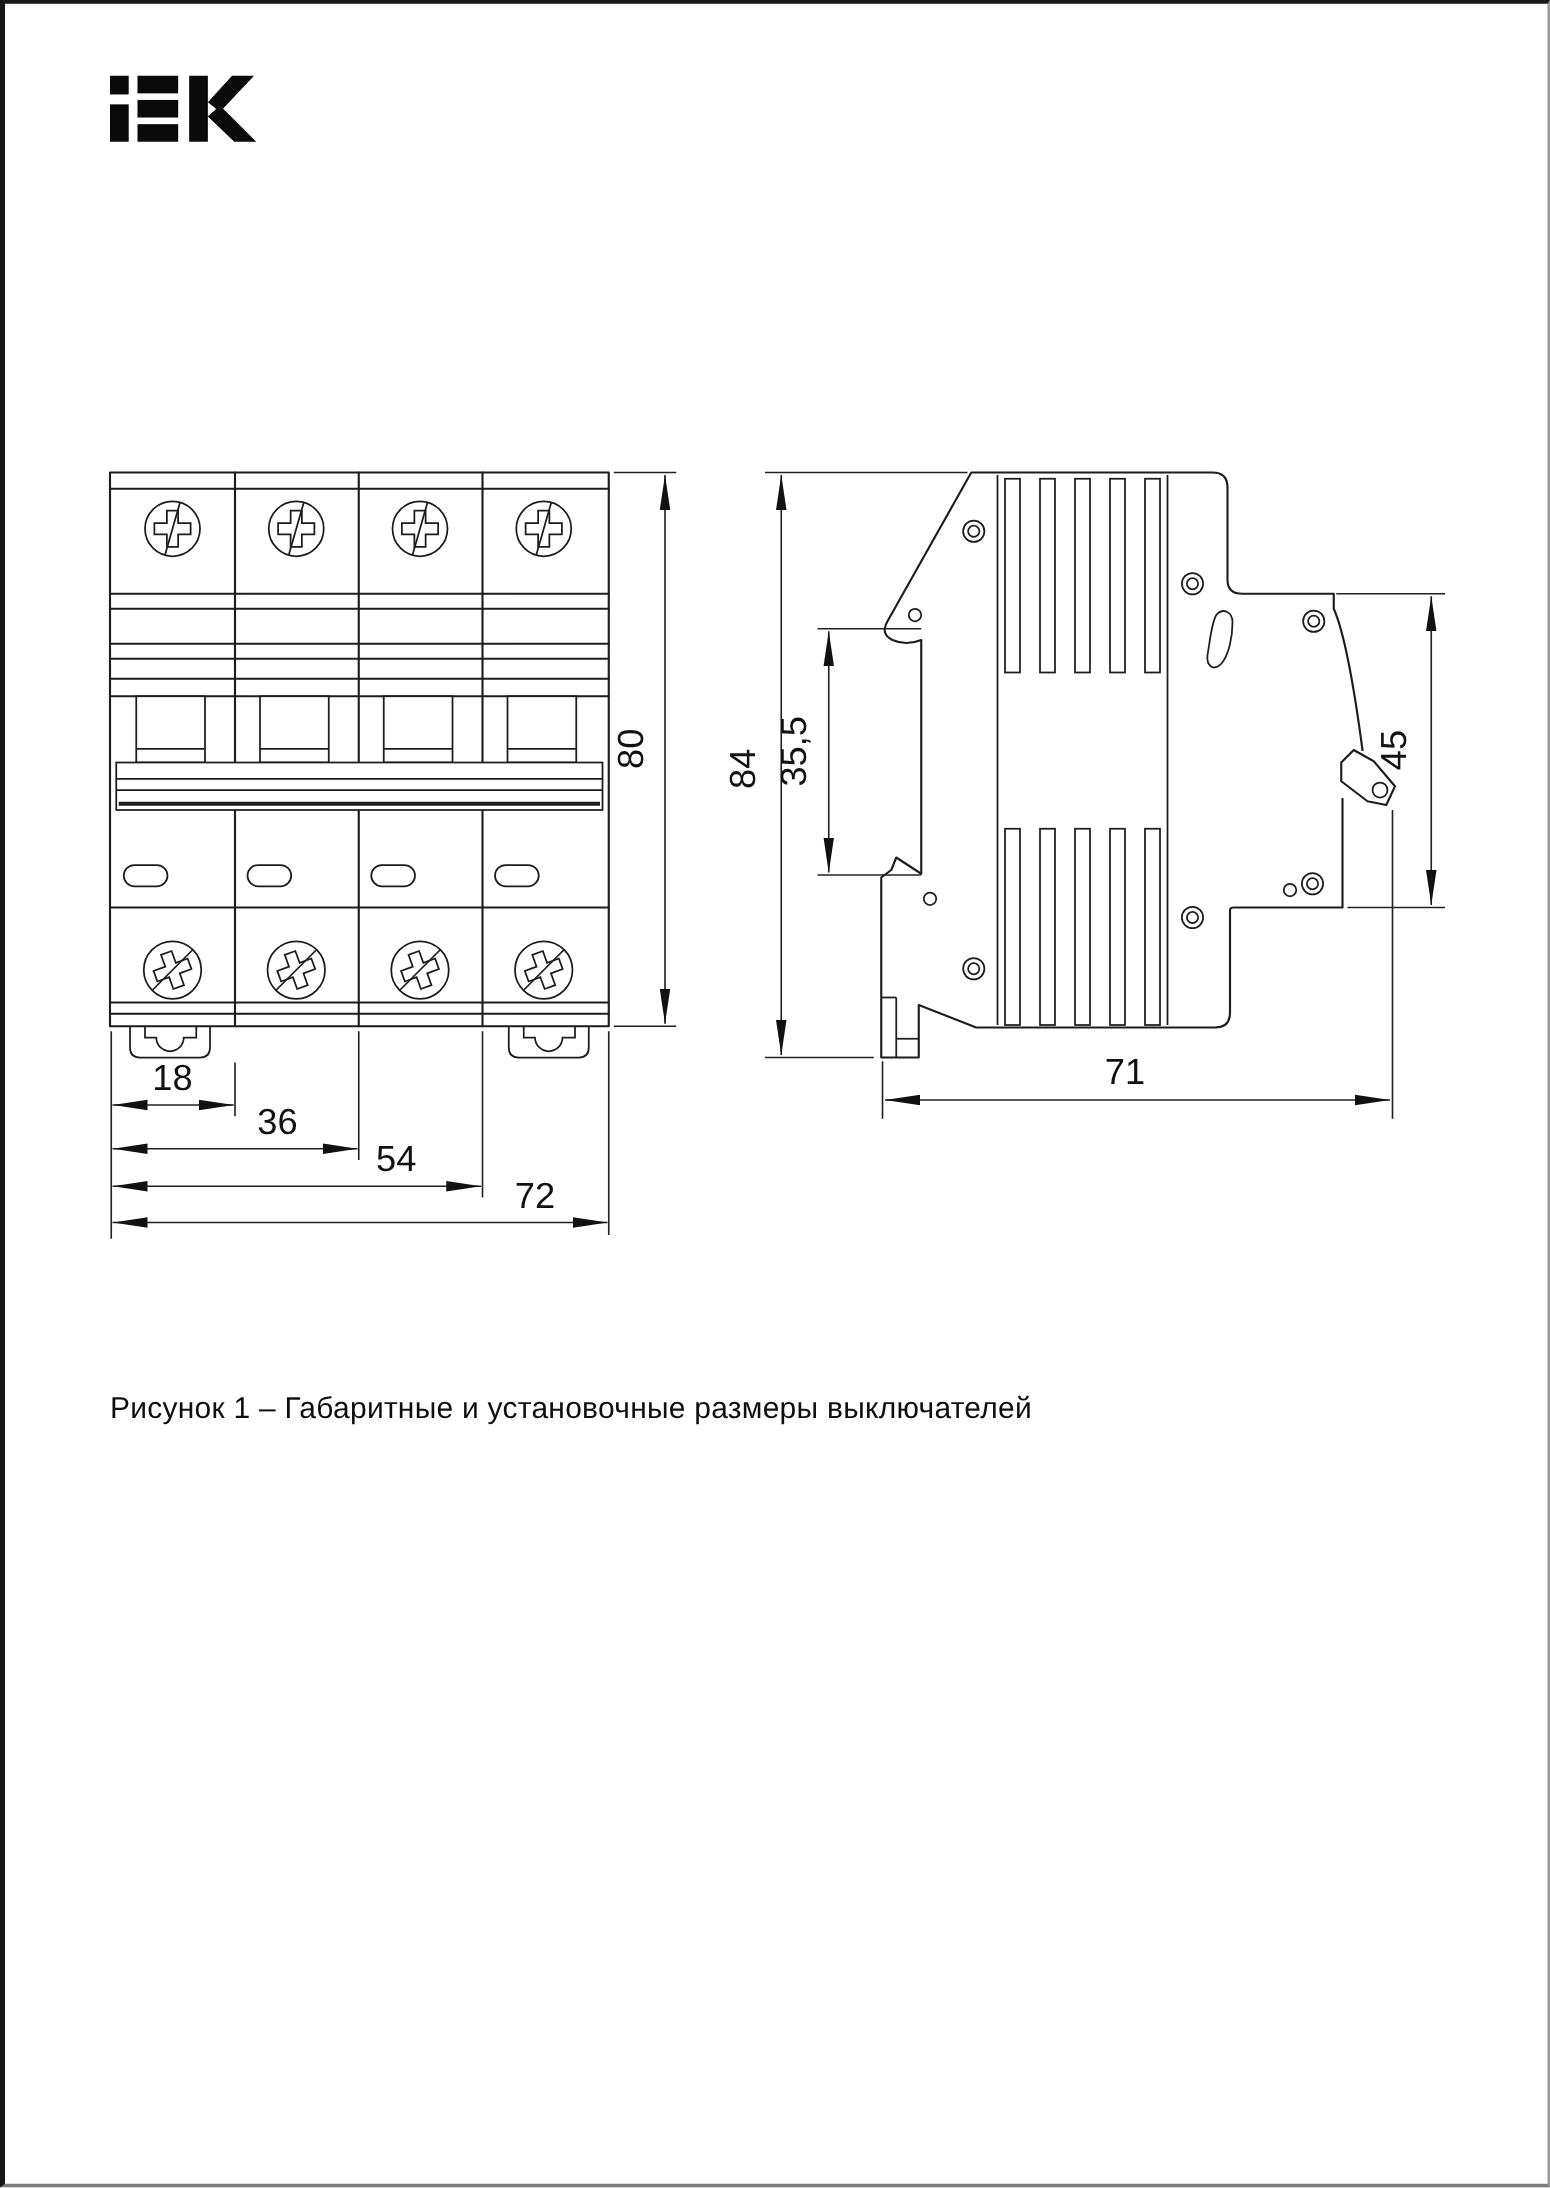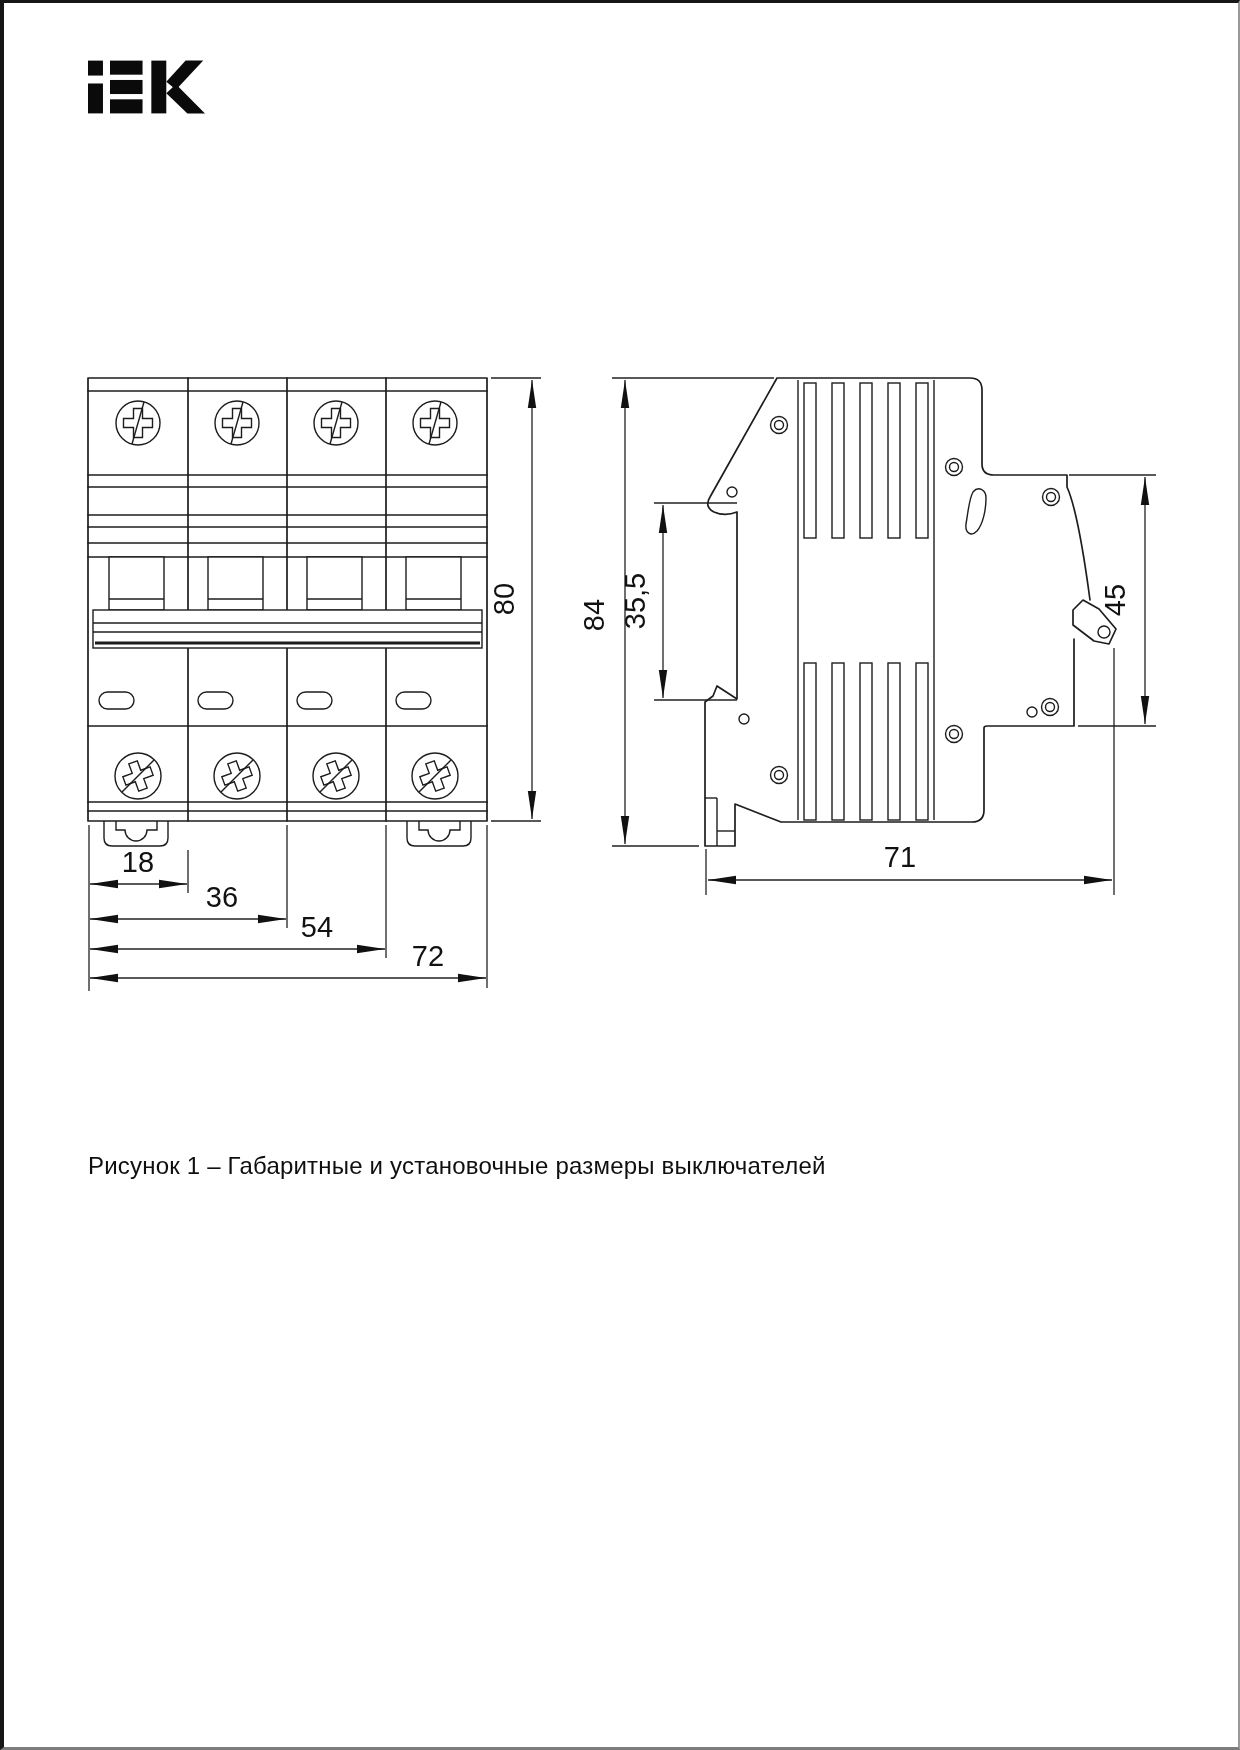--- a/index.html
+++ b/index.html
@@ -11,21 +11,21 @@
     border-left:4px solid #161616;
     border-top:3px solid #161616;
     border-right:2px solid #9a9a9a;
     border-bottom:3px solid #7d7d7d;
     overflow:hidden;
     font-family:"Liberation Sans", sans-serif;
   }
   .logo{position:absolute;left:84px;top:57px;width:117px;height:54px;}
   .drawing{position:absolute;left:0;top:0;width:1240px;height:1050px;}
   .caption{
-    position:absolute;left:84px;top:1149px;width:900px;
+    position:absolute;left:84px;top:1110px;width:900px;
     font-size:24px;color:#0f0f0f;letter-spacing:0.2px;
   }
   svg .outline{stroke:#1d1d1d;stroke-width:1.7;fill:none;stroke-linejoin:round;stroke-linecap:round;}
   svg .thin{stroke:#1d1d1d;stroke-width:1.4;fill:none;}
   svg .fillwhite{fill:#ffffff;}
   svg .dim{stroke:#222222;stroke-width:1.3;fill:none;}
   svg text.dimtxt{font-family:"Liberation Sans", sans-serif;font-size:29px;fill:#111111;stroke:none;}
 </style>
 </head>
 <body>

